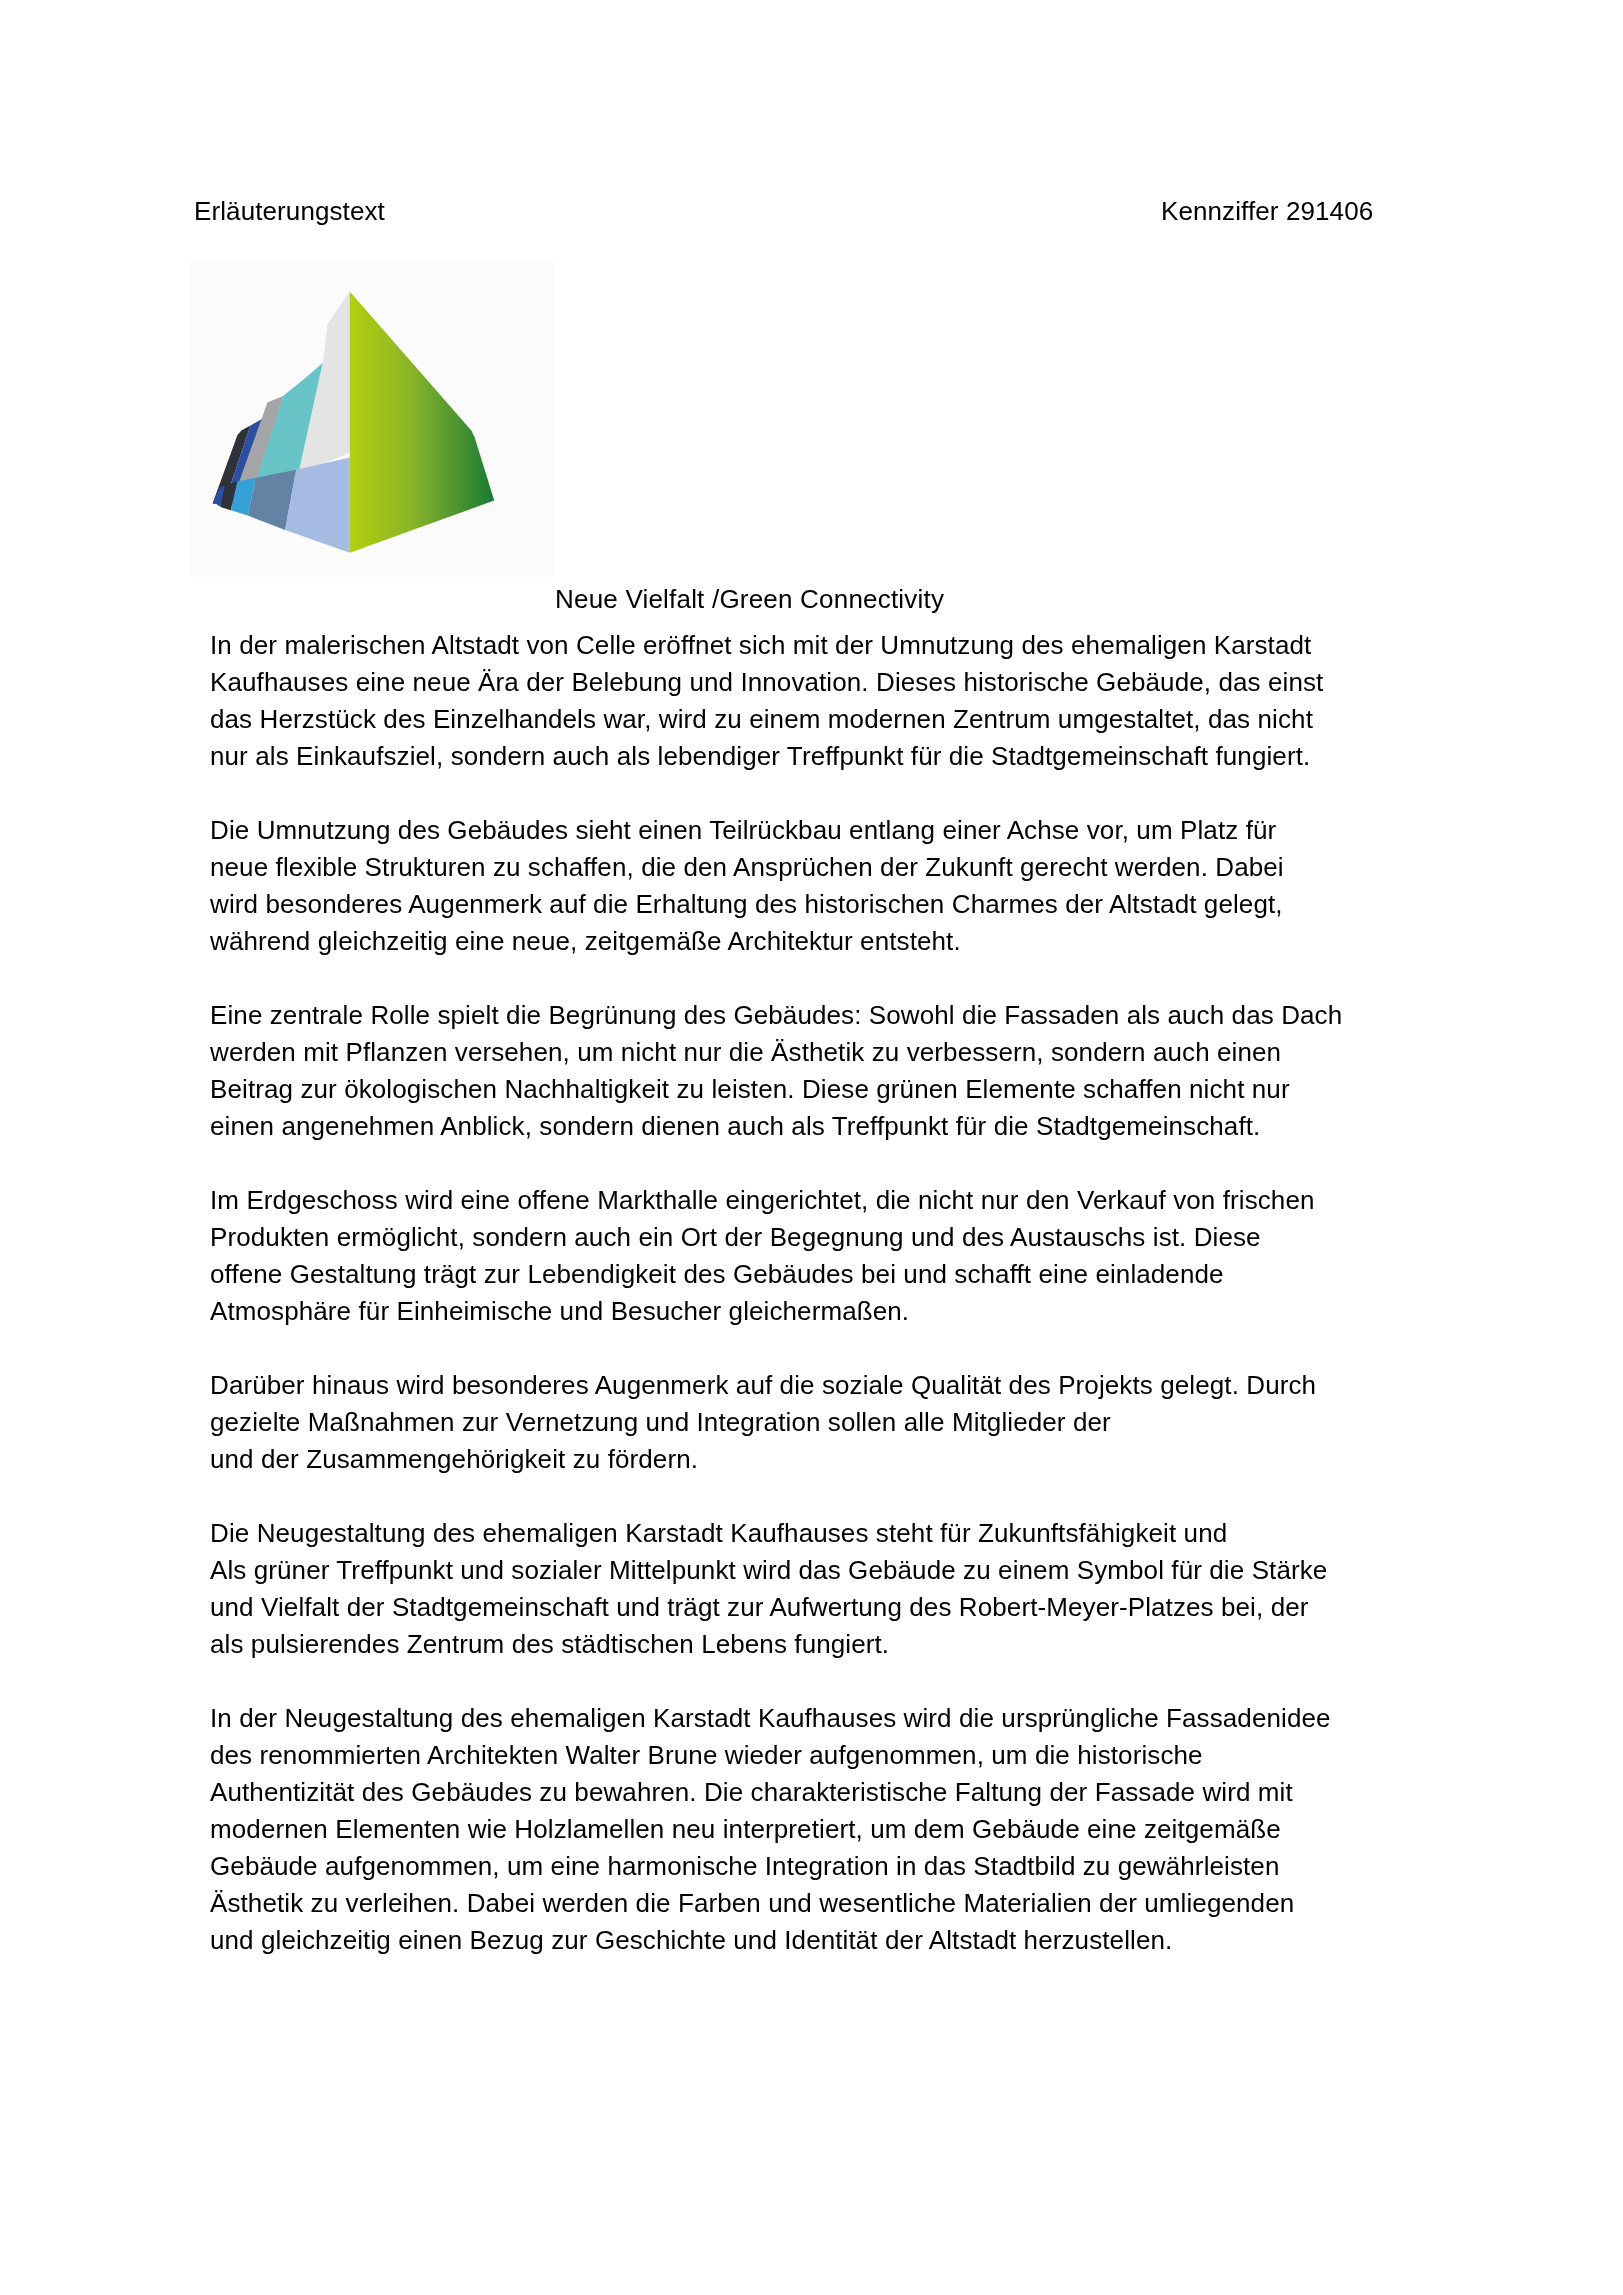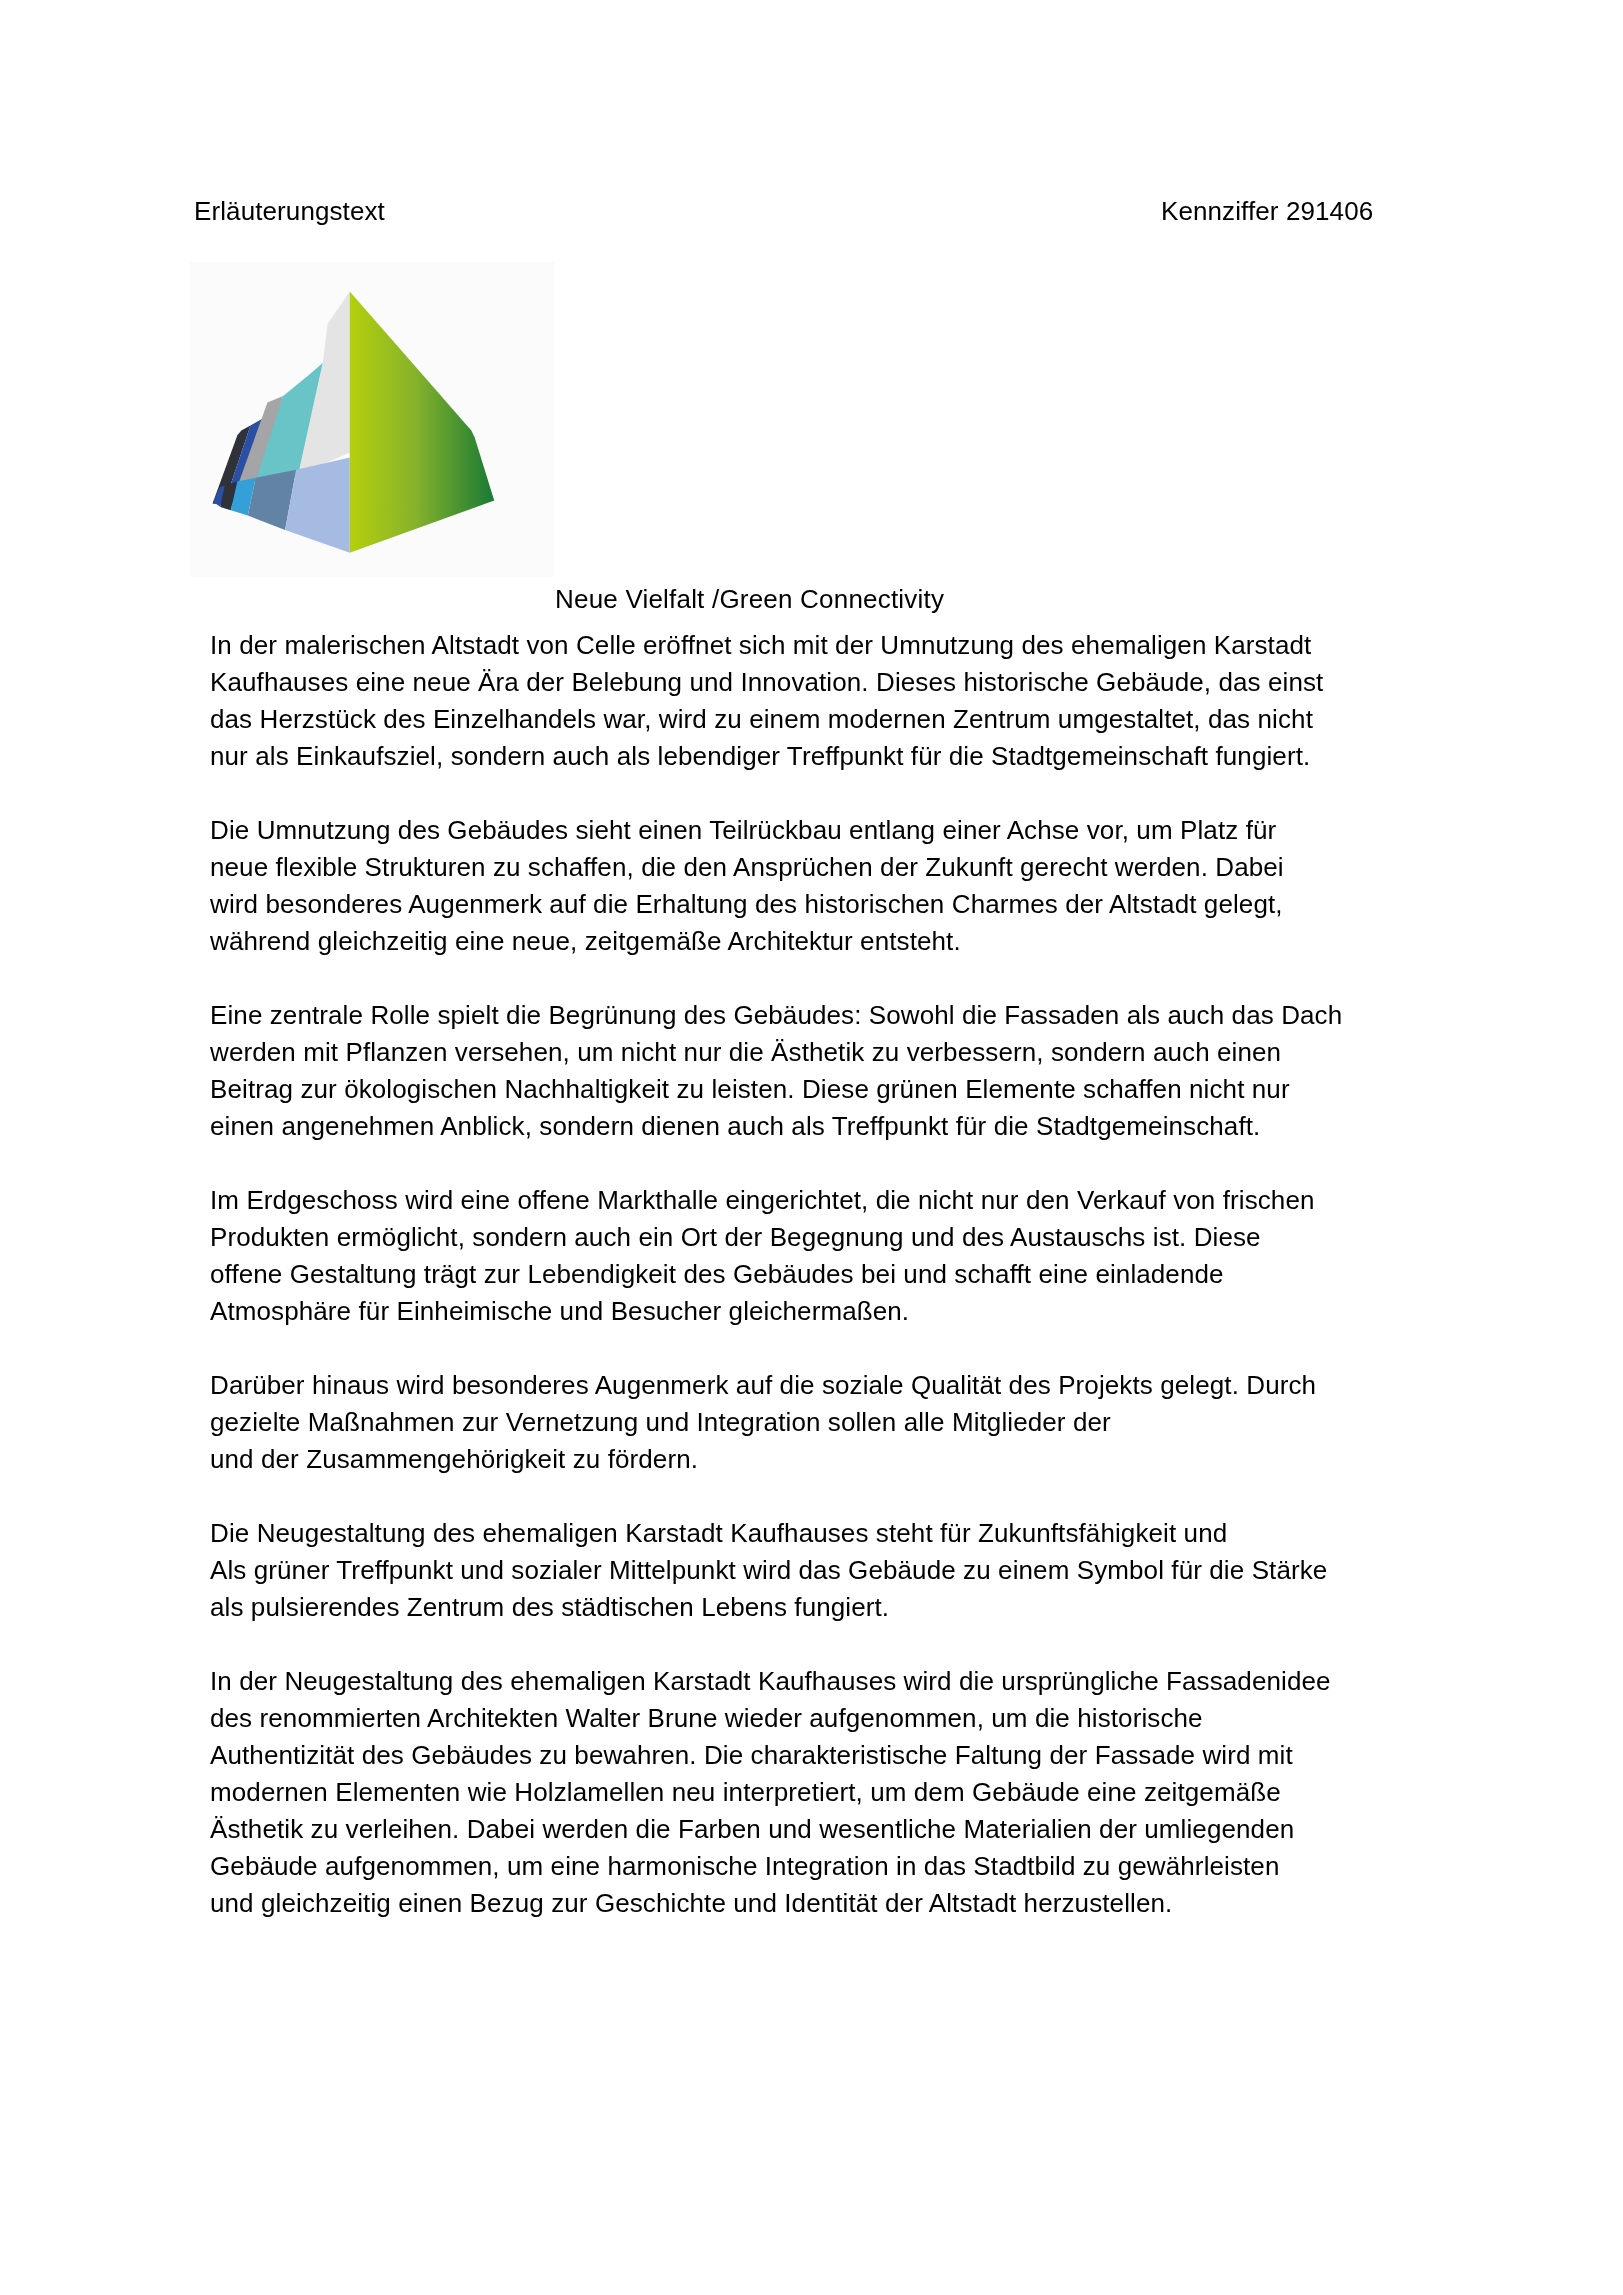--- a/index.html
+++ b/index.html
@@ -130,25 +130,26 @@
       <span class="line">Atmosphäre für Einheimische und Besucher gleichermaßen.</span>
     </p>
     <p>
       <span class="line">Darüber hinaus wird besonderes Augenmerk auf die soziale Qualität des Projekts gelegt. Durch</span>
       <span class="line">gezielte Maßnahmen zur Vernetzung und Integration sollen alle Mitglieder der</span>
       <span class="line">und der Zusammengehörigkeit zu fördern.</span>
     </p>
     <p>
       <span class="line">Die Neugestaltung des ehemaligen Karstadt Kaufhauses steht für Zukunftsfähigkeit und</span>
       <span class="line">Als grüner Treffpunkt und sozialer Mittelpunkt wird das Gebäude zu einem Symbol für die Stärke</span>
+      <span class="line">und Vielfalt der Stadtgemeinschaft und trägt zur Aufwertung des Robert-Meyer-Platzes bei, der</span>
       <span class="line">als pulsierendes Zentrum des städtischen Lebens fungiert.</span>
     </p>
     <p>
       <span class="line">In der Neugestaltung des ehemaligen Karstadt Kaufhauses wird die ursprüngliche Fassadenidee</span>
       <span class="line">des renommierten Architekten Walter Brune wieder aufgenommen, um die historische</span>
       <span class="line">Authentizität des Gebäudes zu bewahren. Die charakteristische Faltung der Fassade wird mit</span>
       <span class="line">modernen Elementen wie Holzlamellen neu interpretiert, um dem Gebäude eine zeitgemäße</span>
+      <span class="line">Gebäude aufgenommen, um eine harmonische Integration in das Stadtbild zu gewährleisten</span>
       <span class="line">Ästhetik zu verleihen. Dabei werden die Farben und wesentliche Materialien der umliegenden</span>
-      <span class="line">Gebäude aufgenommen, um eine harmonische Integration in das Stadtbild zu gewährleisten</span>
       <span class="line">und gleichzeitig einen Bezug zur Geschichte und Identität der Altstadt herzustellen.</span>
     </p>
   </div>
 
 
 </body></html>

